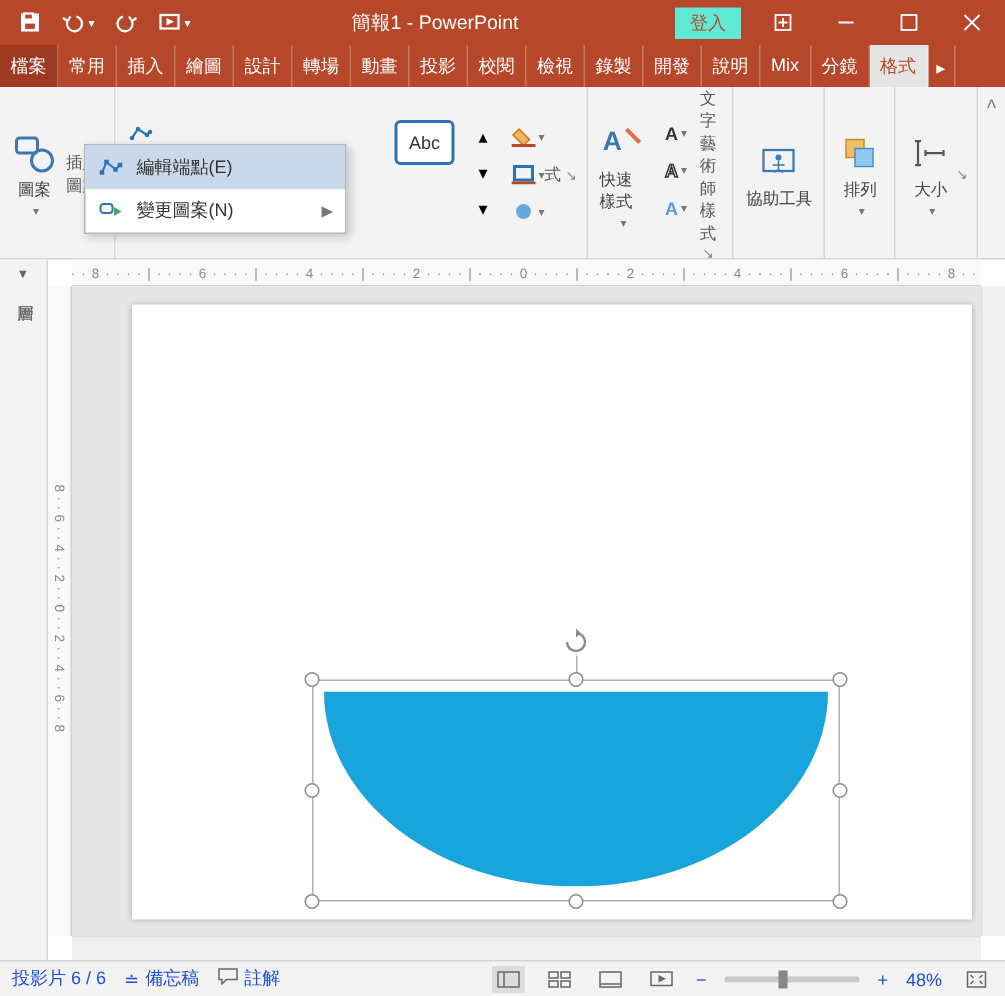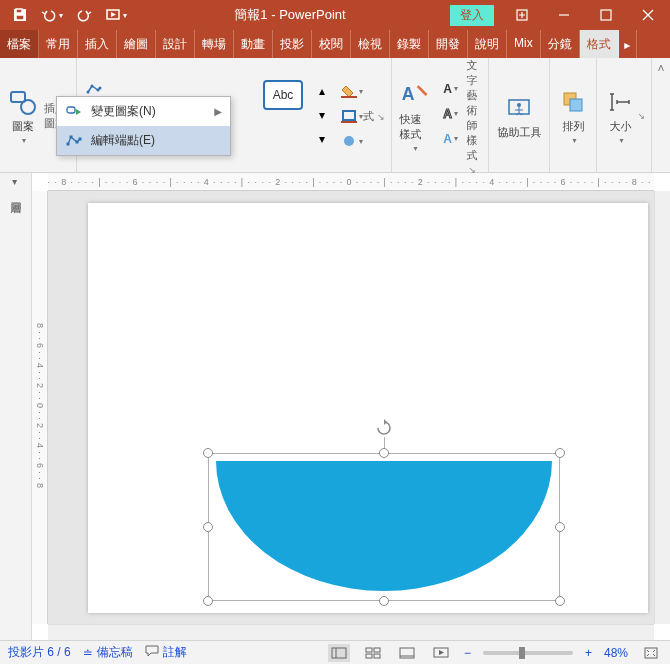--- a/index.html
+++ b/index.html
@@ -184,41 +184,41 @@
           <svg width="16" height="16">
             <circle cx="6" cy="8" r="5" fill="none" stroke="#555"></circle>
             <circle cx="10" cy="8" r="5" fill="none" stroke="#555"></circle>
           </svg>
         </div>
     </div>
     <div class="grp-label"></div>
   </div>
 
   <div class="dropdown">
-    <div class="dropdown-item">
-      <span class="dico">
-          <svg width="16" height="14">
-            <rect x="1" y="2" width="8" height="6" rx="2" fill="none" stroke="#2e72b5" stroke-width="1.3"></rect>
-            <path d="M10 4 L15 7 L10 10 Z" fill="#41a85f"></path>
-          </svg>
-        </span>
-      <span>變更圖案(N)</span>
-      <span class="arrow">▶</span>
-    </div>
     <div class="dropdown-item hover">
       <span class="dico">
           <svg width="16" height="14">
             <path d="M2 10 L5 3 L11 8 L14 5" fill="none" stroke="#2e72b5" stroke-width="1.3"></path>
             <rect x="0.5" y="8.5" width="3" height="3" fill="#2e72b5"></rect>
             <rect x="3.5" y="1.5" width="3" height="3" fill="#2e72b5"></rect>
             <rect x="9.5" y="6.5" width="3" height="3" fill="#2e72b5"></rect>
             <rect x="12.5" y="3.5" width="3" height="3" fill="#2e72b5"></rect>
           </svg>
         </span>
       <span>編輯端點(E)</span>
+    </div>
+    <div class="dropdown-item">
+      <span class="dico">
+          <svg width="16" height="14">
+            <rect x="1" y="2" width="8" height="6" rx="2" fill="none" stroke="#2e72b5" stroke-width="1.3"></rect>
+            <path d="M10 4 L15 7 L10 10 Z" fill="#41a85f"></path>
+          </svg>
+        </span>
+      <span>變更圖案(N)</span>
+      <span class="arrow">▶</span>
     </div>
   </div>
 
   <div class="grp" style="margin-left:150px;flex:0 0 auto">
     <div class="grp-body">
       <div class="abc">
           <span>Abc</span>
         </div>
       <div style="display:flex;flex-direction:column;gap:2px;margin-left:4px">
         <div class="smallbtn">▴</div>

